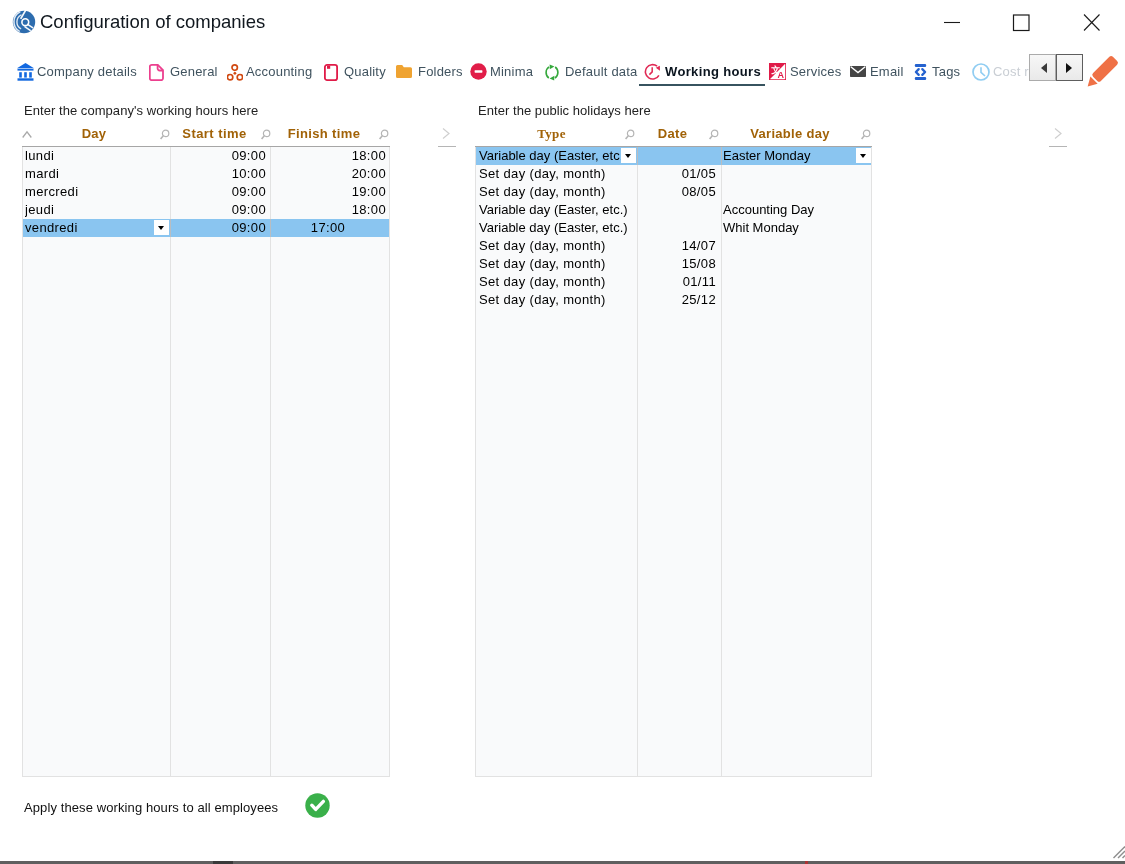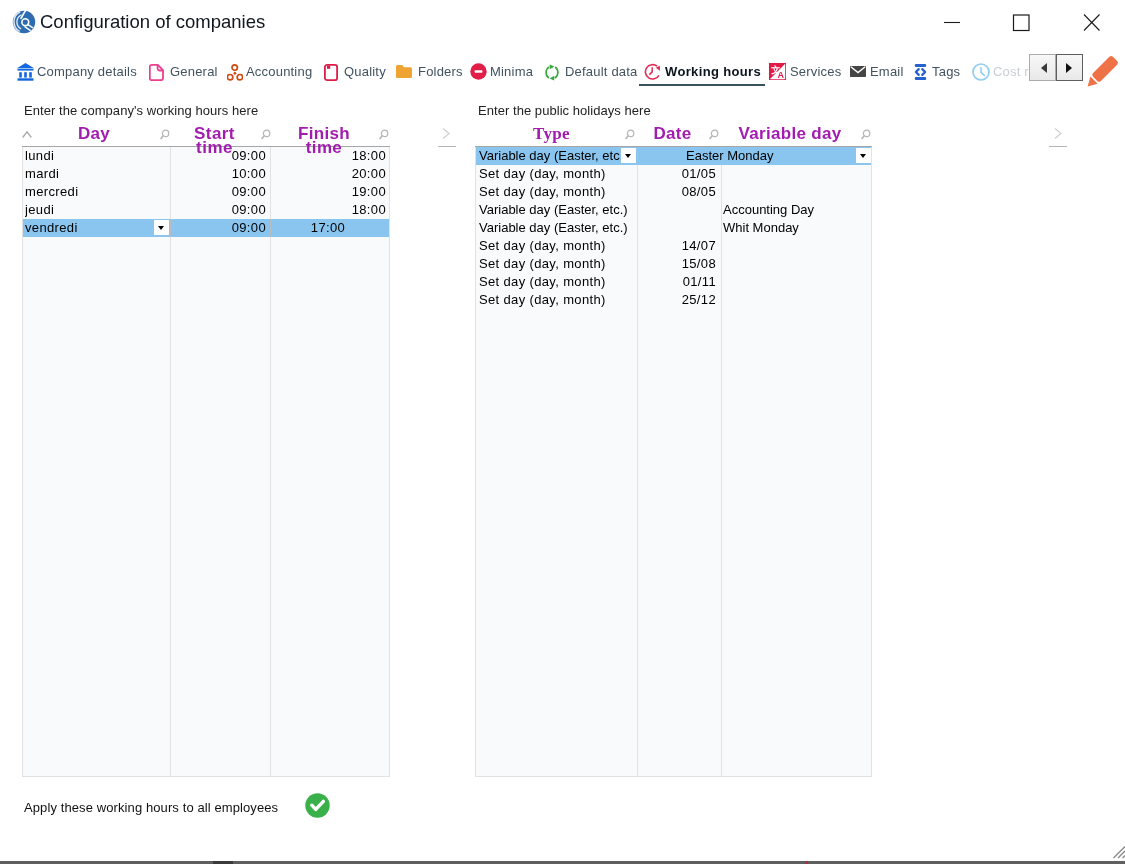--- a/index.html
+++ b/index.html
@@ -1,21 +1,21 @@
 <!DOCTYPE html>
 <html><head>
 <meta charset="utf-8">
 <style>
 * { margin:0; padding:0; box-sizing:border-box; }
 html,body { width:1125px; height:864px; background:#fff; font-family:"Liberation Sans",sans-serif; overflow:hidden; position:relative; }
 .abs { position:absolute; }
 .tablabel { position:absolute; top:65px; height:14px; line-height:14px; font-size:13px; letter-spacing:0.2px; color:#40535f; white-space:nowrap; }
 .ticon { position:absolute; top:63px; }
 .cap { position:absolute; top:103px; font-size:13px; letter-spacing:0.05px; color:#222; white-space:nowrap; }
-.hdrtxt { position:absolute; top:127px; height:14px; line-height:14px; font-weight:bold; font-size:17px; letter-spacing:0.3px; color:#a21caf; text-align:center; }
+.hdrtxt { position:absolute; top:127px; height:14px; line-height:14px; font-weight:bold; font-size:13px; letter-spacing:0.3px; color:#a16207; text-align:center; }
 .cell { position:absolute; height:18px; line-height:18px; font-size:13px; letter-spacing:0.35px; color:#000; white-space:nowrap; overflow:hidden; }
 .mag { position:absolute; top:129px; }
 </style>
 </head>
 <body>
 
 <svg class="abs" style="left:12px; top:10px;" width="24" height="24" viewBox="0 0 24 24">
   <circle cx="12" cy="12" r="11.2" fill="#2d6cae"></circle>
   <g stroke="#fff" fill="none" stroke-linecap="round">
     <path d="M7.8 2.2 A10.9 10.9 0 0 0 7.2 21.2" stroke-width="1.5" opacity="0.85"></path>
@@ -241,21 +241,21 @@
 <svg class="mag" style="left:708px;" width="11" height="12" viewBox="0 0 11 12">
     <circle cx="6.6" cy="4.4" r="3.2" fill="none" stroke="#b5b5b5" stroke-width="1.2"></circle>
     <line x1="4.3" y1="6.8" x2="1.6" y2="10" stroke="#b5b5b5" stroke-width="1.6"></line>
   </svg>
 <svg class="mag" style="left:860px;" width="11" height="12" viewBox="0 0 11 12">
     <circle cx="6.6" cy="4.4" r="3.2" fill="none" stroke="#b5b5b5" stroke-width="1.2"></circle>
     <line x1="4.3" y1="6.8" x2="1.6" y2="10" stroke="#b5b5b5" stroke-width="1.6"></line>
   </svg>
 
 <div class="cell" style="left:479px; top:146.5px; width:142px; letter-spacing:0;">Variable day (Easter, etc.)</div>
-<div class="cell" style="left:686px; top:146.5px; width:130px; letter-spacing:0;">Easter Monday</div>
+<div class="cell" style="left:723px; top:146.5px; width:130px; letter-spacing:0;">Easter Monday</div>
 
 <div class="cell" style="left:479px; top:164.5px; width:150px;">Set day (day, month)</div>
 <div class="cell" style="left:637px; top:164.5px; width:79px; text-align:right;padding-left:38px;">01/05</div>
 
 <div class="cell" style="left:479px; top:182.5px; width:150px;">Set day (day, month)</div>
 <div class="cell" style="left:637px; top:182.5px; width:79px; text-align:right;">08/05</div>
 
 <div class="cell" style="left:479px; top:200.5px; width:158px; letter-spacing:0;">Variable day (Easter, etc.)</div>
 <div class="cell" style="left:723px; top:200.5px; width:140px; letter-spacing:0;">Accounting Day</div>
 

